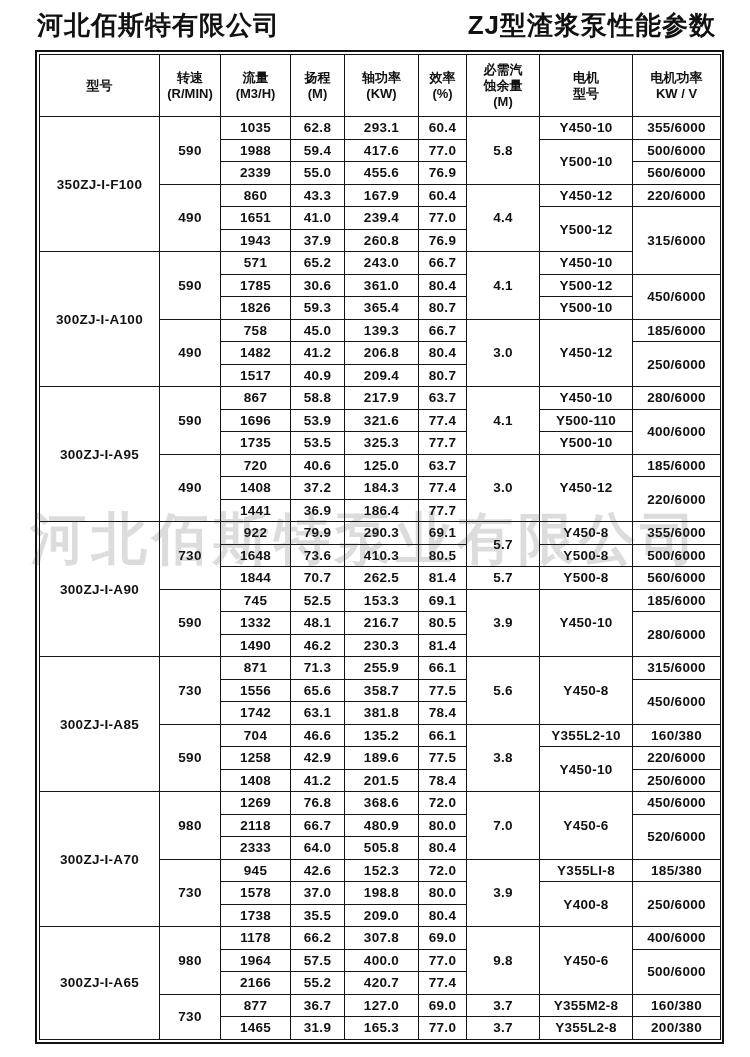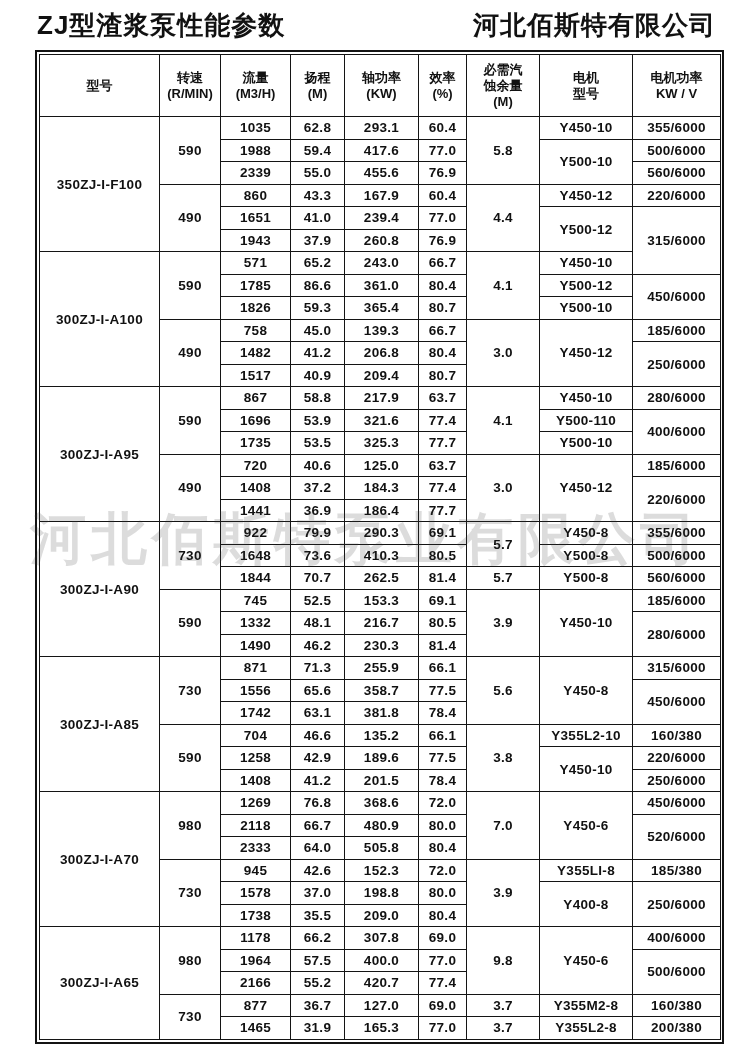--- a/index.html
+++ b/index.html
@@ -62,22 +62,22 @@
     white-space: nowrap;
     color: rgba(60, 60, 60, 0.18);
     pointer-events: none;
     z-index: 5;
   }
 </style>
 </head>
 <body>
 
 <div class="titlebar">
+  <div class="doc-title">河北佰斯特有限公司</div>
   <div class="doc-title">ZJ型渣浆泵性能参数</div>
-  <div class="doc-title">河北佰斯特有限公司</div>
 </div>
 
 <div class="tbl-wrap">
   <table class="spec">
     <colgroup id="cols">
         <col style="width: 120px;">
         <col style="width: 61px;">
         <col style="width: 70px;">
         <col style="width: 54px;">
         <col style="width: 74px;">
@@ -182,21 +182,21 @@
           <td rowspan="3">590</td>
           <td>571</td>
           <td>65.2</td>
           <td>243.0</td>
           <td>66.7</td>
           <td rowspan="3">4.1</td>
           <td>Y450-10</td>
         </tr>
         <tr>
           <td>1785</td>
-          <td>86.6</td>
+          <td>30.6</td>
           <td>361.0</td>
           <td>80.4</td>
           <td>Y500-12</td>
           <td rowspan="2">450/6000</td>
         </tr>
         <tr>
           <td>1826</td>
           <td>59.3</td>
           <td>365.4</td>
           <td>80.7</td>

